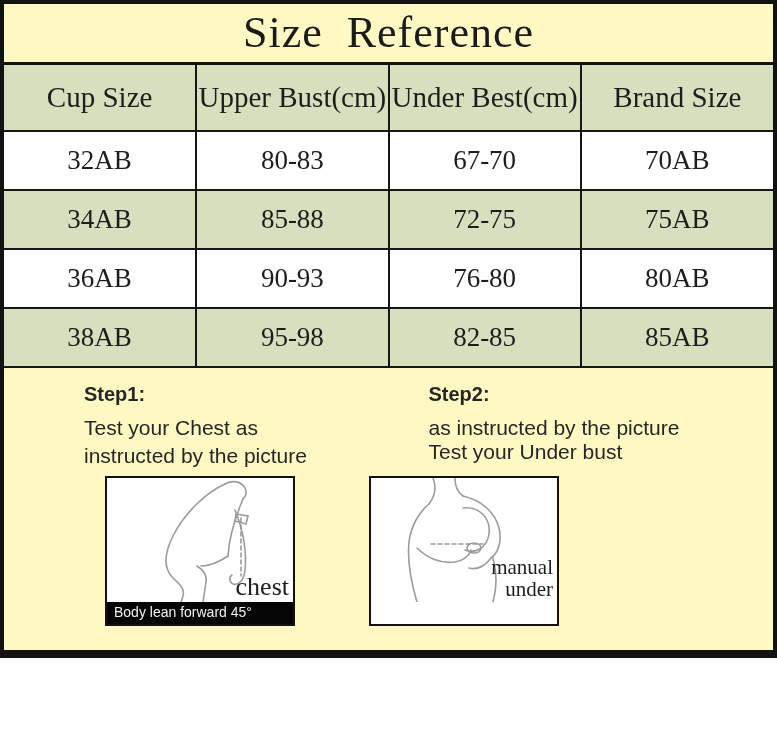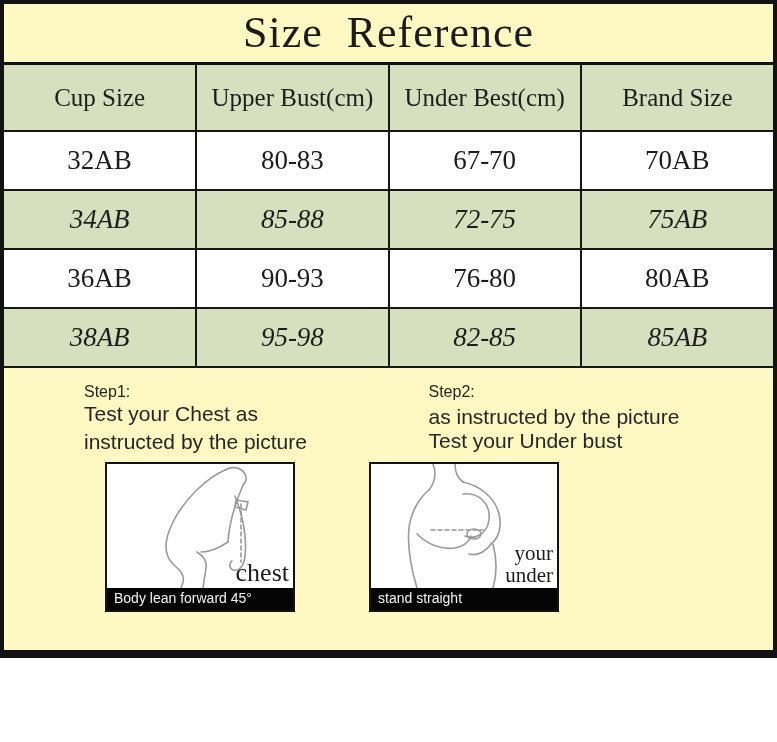--- a/index.html
+++ b/index.html
@@ -40,41 +40,41 @@
     border:2px solid #161616;
     text-align:center;
     font-weight:normal;
   }
   .size-table th:first-child, .size-table td:first-child { border-left:none; }
   .size-table th:last-child,  .size-table td:last-child  { border-right:none; }
   .size-table thead th { border-top:none; }
   .size-table th {
     height:66px;
     background:#d6e0be;
-    font-size:25px;
+    font-size:29px;
     margin-top:32px;
   }
   .size-table td {
     height:59px;
     font-size:27px;
     background:#ffffff;
     margin-left:16px;
   }
-  .size-table tr.green td { background:#d6e0be;font-style:italic; }
+  .size-table tr.green td { background:#d6e0be; }
   
   .steps {
     display:flex;
     padding:15px 0 0 80px;
   }
   .step { width:355px; }
   .step-label {
-    font-size:16px;
-    font-weight:400;
+    font-size:20px;
+    font-weight:700;
     color:#262626;
-    margin-bottom:1px;
+    margin-bottom:10px;
   }
   .step-line {
     font-size:21px;
     color:#262626;
   }
   .step-line.gap { margin-top:4px; }
   
   .figures {
     display:flex;
     gap:74px;
@@ -210,23 +210,22 @@
             <path d="M92,18 C110,22 124,34 128,50 C131,62 128,74 120,80"></path>
             <path d="M92,30 C108,28 120,40 118,56 C116,70 104,76 94,72"></path>
             <path d="M60,66 L112,66" stroke-dasharray="4 3"></path>
             <path d="M46,70 C56,80 70,86 84,84 C92,83 98,78 100,72"></path>
             <ellipse cx="103" cy="70" rx="7" ry="5"></ellipse>
             <path d="M120,80 C114,88 106,92 98,90"></path>
             <path d="M122,80 C126,95 126,110 122,124"></path>
           </g>
         </svg>
         <div class="fig-label small">
-          <span>your</span>
+          <span>manual</span>
           <span>under</span>
         </div>
       </div>
-      <div class="fig-caption">stand straight</div>
     </div>
 
   </div>
 
 
 </div>
 
 </body></html>

